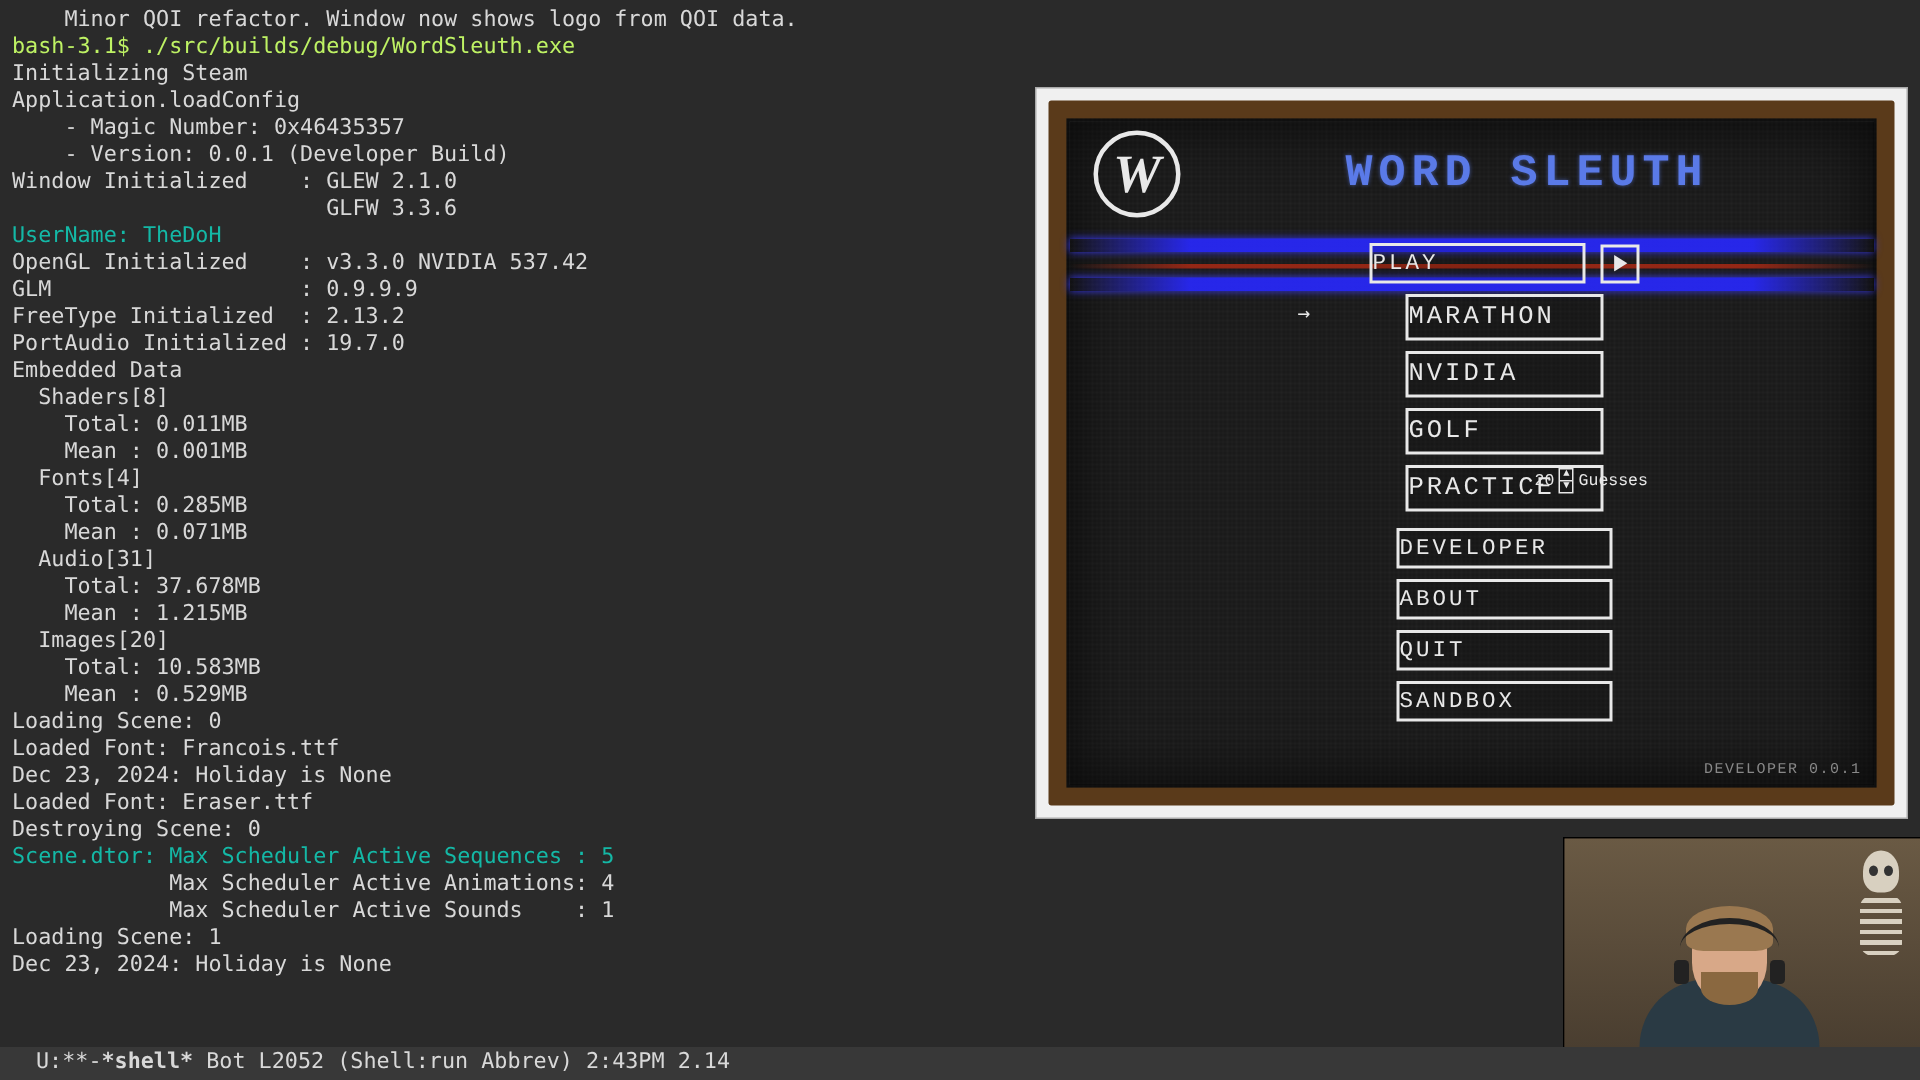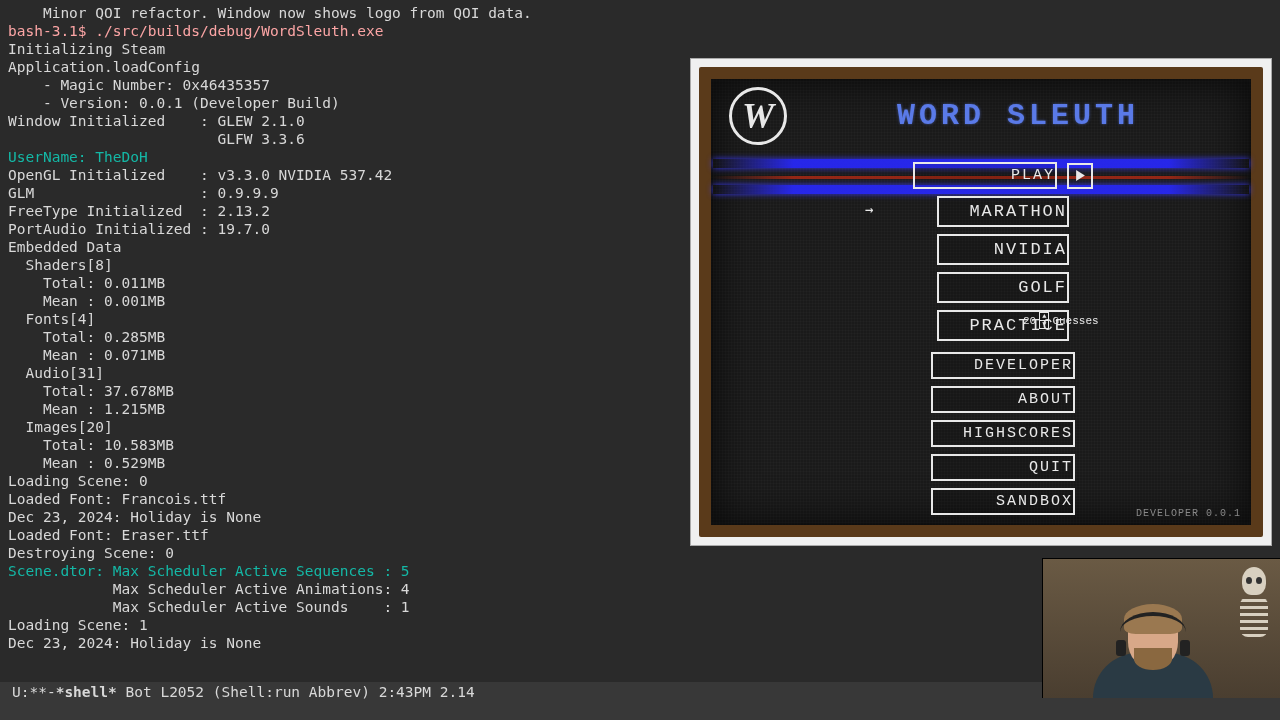--- a/index.html
+++ b/index.html
@@ -11,30 +11,30 @@
   position: relative;
 }
 .terminal {
   width: 100%; height: 100%;
   padding: 4px 8px;
   color: #d8d8d8;
   font-size: 14.5px;
   line-height: 18px;
   white-space: pre;
 }
-.txt-red { color: #fca5a5; }
+.txt-red { color: #bef264; }
 .txt-orange { color: #14b8a6; }
 .statusbar {
   position: absolute;
   bottom: 0; left: 0; right: 0;
-  height: 38px;
+  height: 22px;
   background: #383838;
   color: #d8d8d8;
   font-size: 14.5px;
-  padding: 2px 12px;
+  padding: 2px 24px;
   font-family: monospace;
   margin-top: 36px;
 }
 .statusbar .bold { font-weight: bold; }
 
 .game-window {
   position: absolute;
   top: 58px; left: 690px;
   width: 582px; height: 488px;
   background: #f0f0f0;
@@ -107,21 +107,21 @@
 .menu-row {
   display: flex; align-items: center; gap: 10px;
   position: relative;
 }
 .menu-btn {
   color: #e8e8e8;
   border: 2px solid #e8e8e8;
   font-family: "Courier New", monospace;
   font-size: 15px;
   letter-spacing: 2px;
-  text-align: right;
+  text-align: left;
   padding: 3px 0;
   background: rgba(0,0,0,0.1);
   cursor: pointer;
   margin-left: 44px;
 }
 .btn-main { width: 144px; }
 .btn-sub { width: 132px; font-size: 17px; letter-spacing: 2px; padding: 4px 0; }
 .play-icon {
   width: 26px; height: 26px;
   border: 2px solid #e8e8e8;
@@ -305,23 +305,20 @@
                 <span>▼</span>
               </div>
               <span>Guesses</span>
             </div>
           </div>
           <div class="menu-row" style="margin-top:4px">
               <div class="menu-btn btn-main">DEVELOPER</div>
             </div>
           <div class="menu-row">
               <div class="menu-btn btn-main">ABOUT</div>
-            </div>
-          <div class="menu-row">
-              <div class="menu-btn btn-main">HIGHSCORES</div>
             </div>
           <div class="menu-row">
               <div class="menu-btn btn-main">QUIT</div>
             </div>
           <div class="menu-row">
               <div class="menu-btn btn-main">SANDBOX</div>
             </div>
         </div>
       </div>
 

